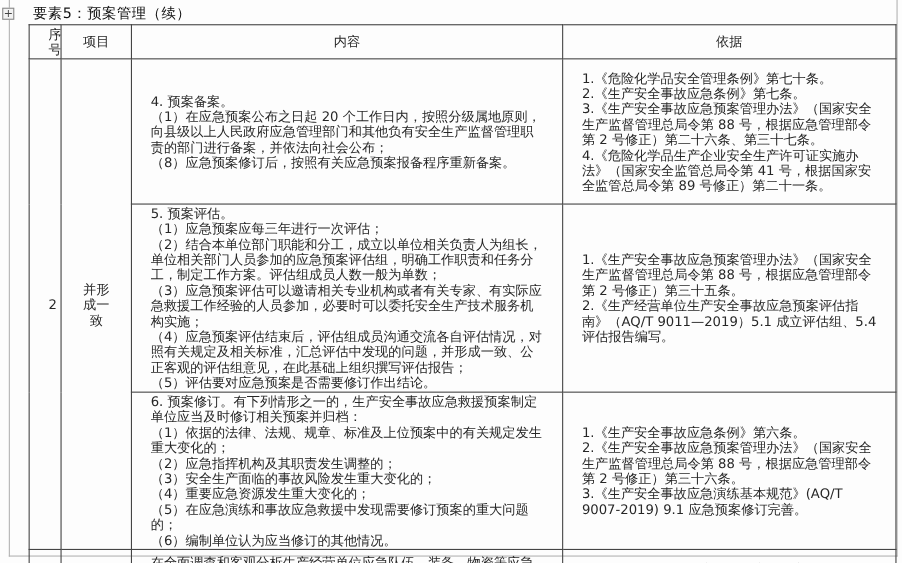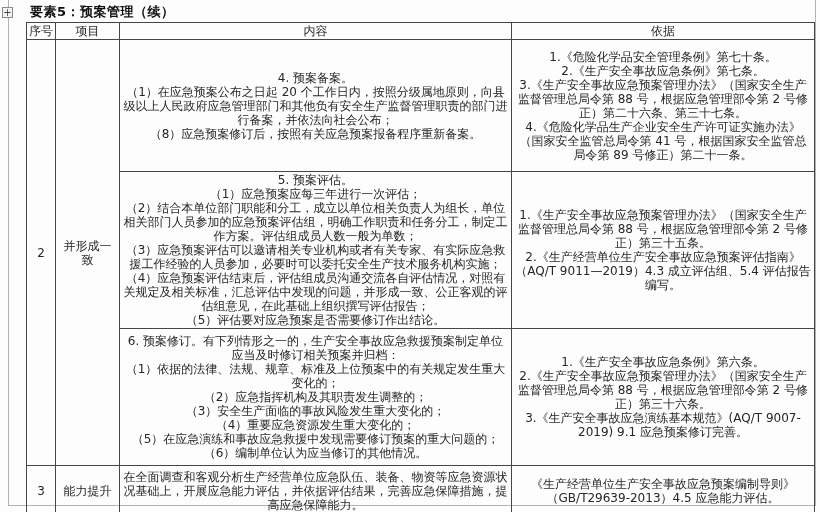--- a/index.html
+++ b/index.html
@@ -14,35 +14,35 @@
     border-left:1px solid #b3b3b3; border-right:1px solid #b3b3b3; border-bottom:1px solid #b3b3b3;
   }
   .expand-box {
     position:absolute; left:2px; top:7px; width:11px; height:11px;
     border:1px solid #8a8a8a; background:#f2f2f2;
     font-size:10px; line-height:10px; text-align:center; color:#444;
     cursor:pointer; box-sizing:border-box;
   }
   .doc-title {
     position:absolute; left:30px; top:3px;
-    font-size:13px; font-weight:bold; color:#101010; letter-spacing:0.5px;
+    font-size:13px; font-weight:normal; color:#101010; letter-spacing:0.5px;
   }
   table.doc-table {
     position:absolute; left:26px; top:22px; width:788px;
     border-collapse:collapse; table-layout:fixed;
   }
   .doc-table th, .doc-table td {
     border:1px solid #454545;
     font-size:12px; line-height:14px; color:#262626;
-    font-weight:normal; padding:1px 2px; vertical-align:middle;
+    font-weight:normal; padding:1px 17px; vertical-align:middle;
     overflow:hidden; box-sizing:border-box;
   }
   .doc-table th { text-align:center; height:16px; }
   td.cell-no, td.cell-item { text-align:center; }
-  td.cell-content, td.cell-basis { white-space:pre-line; text-align:center; }
+  td.cell-content, td.cell-basis { white-space:pre-line; text-align:left; }
 </style>
 </head>
 <body>
 
 <div class="page">
   <div class="frame"></div>
 
   <div class="expand-box">+</div>
 
   <div class="doc-title">要素5：预案管理（续）</div>
@@ -73,21 +73,21 @@
 4.《危险化学品生产企业安全生产许可证实施办法》（国家安全监管总局令第 41 号，根据国家安全监管总局令第 89 号修正）第二十一条。</td>
     </tr>
     <tr style="height:146px;">
       <td class="cell-content">5. 预案评估。
 （1）应急预案应每三年进行一次评估；
 （2）结合本单位部门职能和分工，成立以单位相关负责人为组长，单位相关部门人员参加的应急预案评估组，明确工作职责和任务分工，制定工作方案。评估组成员人数一般为单数；
 （3）应急预案评估可以邀请相关专业机构或者有关专家、有实际应急救援工作经验的人员参加，必要时可以委托安全生产技术服务机构实施；
 （4）应急预案评估结束后，评估组成员沟通交流各自评估情况，对照有关规定及相关标准，汇总评估中发现的问题，并形成一致、公正客观的评估组意见，在此基础上组织撰写评估报告；
 （5）评估要对应急预案是否需要修订作出结论。</td>
       <td class="cell-basis">1.《生产安全事故应急预案管理办法》（国家安全生产监督管理总局令第 88 号，根据应急管理部令第 2 号修正）第三十五条。
-2.《生产经营单位生产安全事故应急预案评估指南》（AQ/T 9011—2019）4.3 成立评估组、5.4 评估报告编写。</td>
+2.《生产经营单位生产安全事故应急预案评估指南》（AQ/T 9011—2019）5.1 成立评估组、5.4 评估报告编写。</td>
     </tr>
     <tr style="height:137px;">
       <td class="cell-content">6. 预案修订。有下列情形之一的，生产安全事故应急救援预案制定单位应当及时修订相关预案并归档：
 （1）依据的法律、法规、规章、标准及上位预案中的有关规定发生重大变化的；
 （2）应急指挥机构及其职责发生调整的；
 （3）安全生产面临的事故风险发生重大变化的；
 （4）重要应急资源发生重大变化的；
 （5）在应急演练和事故应急救援中发现需要修订预案的重大问题的；
 （6）编制单位认为应当修订的其他情况。</td>
       <td class="cell-basis">1.《生产安全事故应急条例》第六条。

